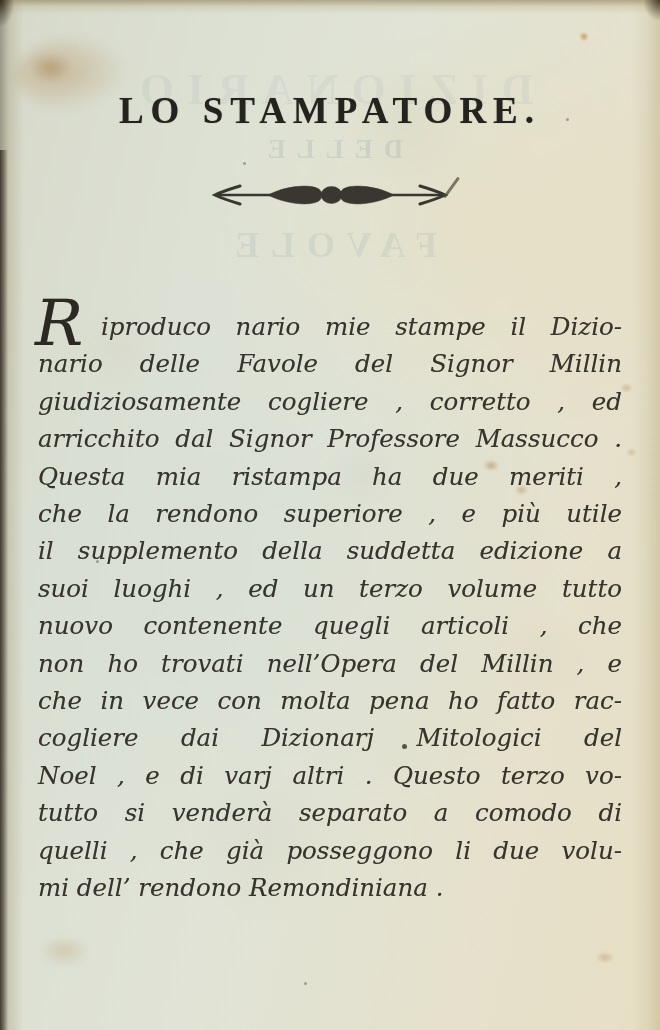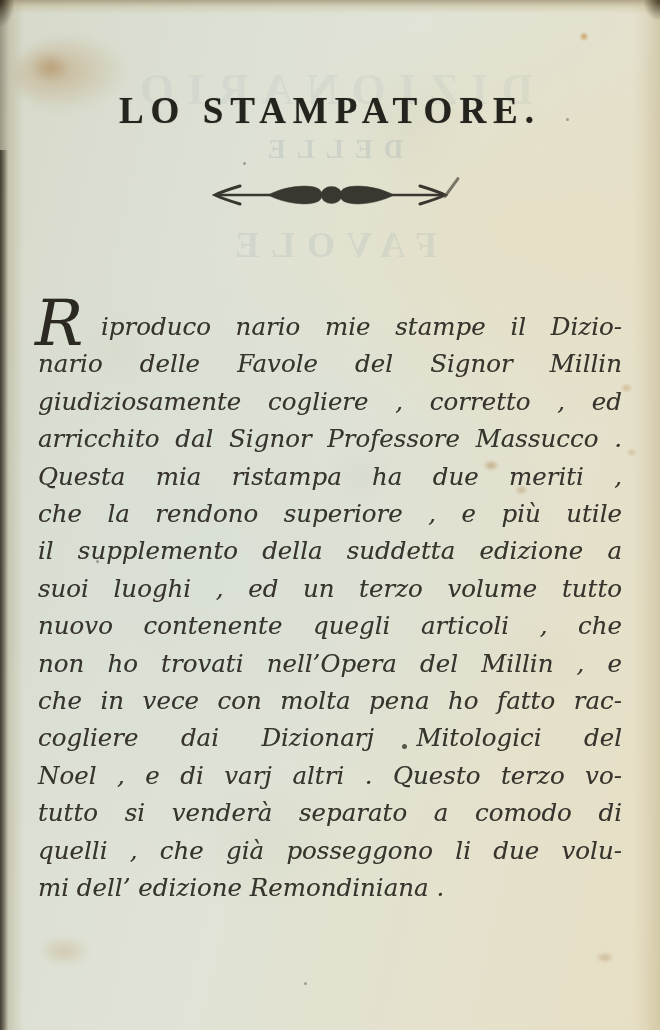--- a/index.html
+++ b/index.html
@@ -141,21 +141,21 @@
     <div class="line">che la rendono superiore , e più utile</div>
     <div class="line">il supplemento della suddetta edizione a</div>
     <div class="line">suoi luoghi , ed un terzo volume tutto</div>
     <div class="line">nuovo contenente quegli articoli , che</div>
     <div class="line">non ho trovati nell’Opera del Millin , e</div>
     <div class="line">che in vece con molta pena ho fatto rac-</div>
     <div class="line">cogliere dai Dizionarj Mitologici del</div>
     <div class="line">Noel , e di varj altri . Questo terzo vo-</div>
     <div class="line">tutto si venderà separato a comodo di</div>
     <div class="line">quelli , che già posseggono li due volu-</div>
-    <div class="line last">mi dell’ edizione Remondiniana .</div>
+    <div class="line last">mi dell’ rendono Remondiniana .</div>
   </div>
 
   <div class="edge-top"></div>
   <div class="edge-left"></div>
   <div class="edge-left-dark"></div>
   <div class="edge-right"></div>
   <div class="corner-tl"></div>
   <div class="corner-tr"></div>
 
   <div class="stain s1"></div>

